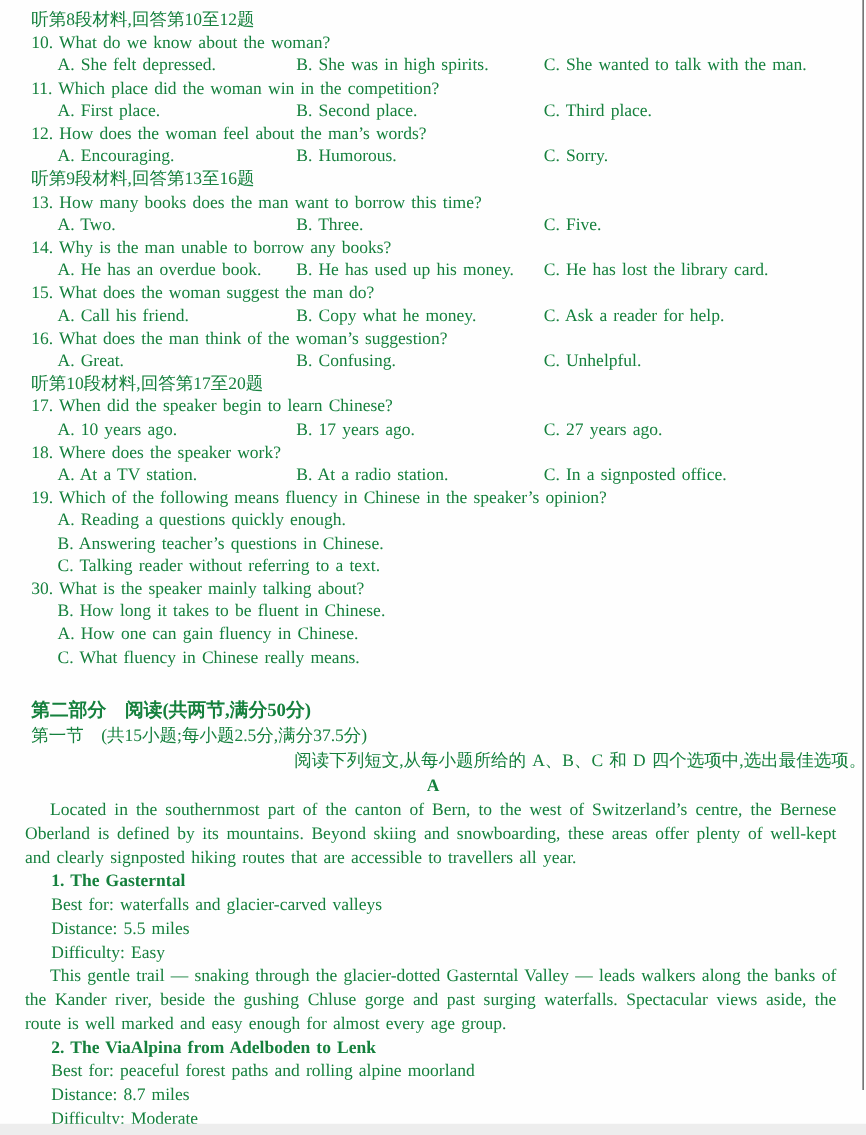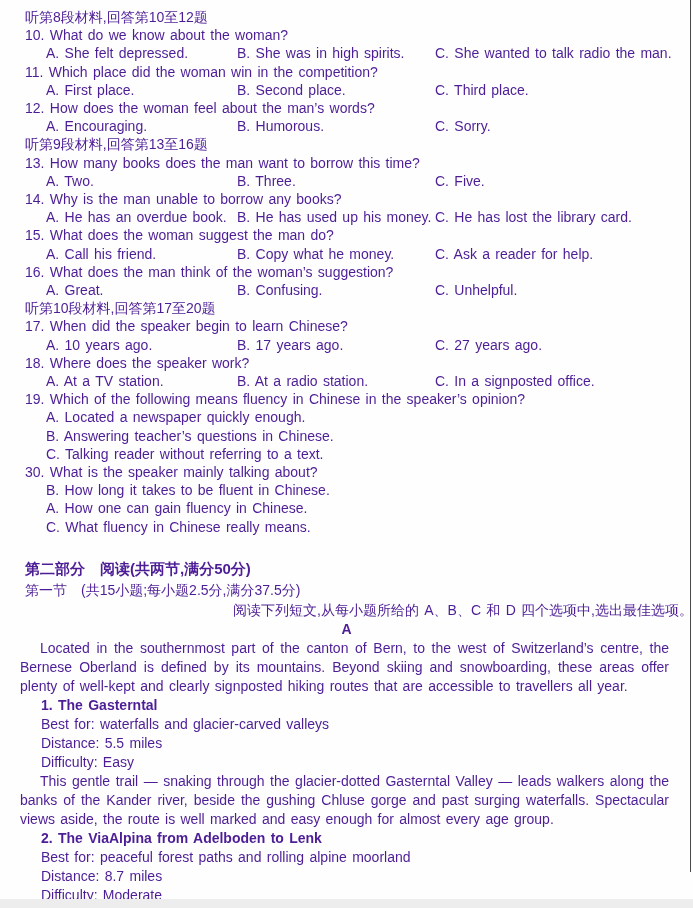--- a/index.html
+++ b/index.html
@@ -1,22 +1,22 @@
 <!DOCTYPE html>
 <html><head>
 <meta charset="utf-8">
 <style>
   html,body{margin:0;padding:0;background:#e8e8e8;}
   .page{
     position:relative;
     width:693px;height:908px;
     margin:0 auto;
     background:#fefefe;
-    color:#4c1d95;
-    font-family:Liberation Sans, sans-serif;
+    color:#15803d;
+    font-family:Liberation Serif, serif;
     overflow:hidden;
     word-spacing:0.09em;
   }
   
   .scan-line-right{position:absolute;top:0;right:2px;width:1px;height:872px;background:#4a4a4a;}
   .scan-strip-bottom{position:absolute;left:0;bottom:0;width:693px;height:9px;background:#ededed;}
 
   
   .listening{padding-top:8px;font-size:14px;line-height:18.2px;}
   .cn-header{padding-left:25px;}
@@ -43,21 +43,21 @@
 <div class="page">
 
   <div class="listening">
 
     <div class="cn-header">听第8段材料,回答第10至12题</div>
 
     <div class="q-line">10. What do we know about the woman?</div>
     <div class="opt-row">
       <span class="opt-a">A. She felt depressed.</span>
       <span class="opt-b">B. She was in high spirits.</span>
-      <span class="opt-c">C. She wanted to talk radio the man.</span>
+      <span class="opt-c">C. She wanted to talk with the man.</span>
     </div>
 
     <div class="q-line">11. Which place did the woman win in the competition?</div>
     <div class="opt-row">
       <span class="opt-a">A. First place.</span>
       <span class="opt-b">B. Second place.</span>
       <span class="opt-c">C. Third place.</span>
     </div>
 
     <div class="q-line">12. How does the woman feel about the man’s words?</div>
@@ -107,21 +107,21 @@
     </div>
 
     <div class="q-line">18. Where does the speaker work?</div>
     <div class="opt-row">
       <span class="opt-a">A. At a TV station.</span>
       <span class="opt-b">B. At a radio station.</span>
       <span class="opt-c">C. In a signposted office.</span>
     </div>
 
     <div class="q-line">19. Which of the following means fluency in Chinese in the speaker’s opinion?</div>
-    <div class="opt-stacked">A. Located a newspaper quickly enough.</div>
+    <div class="opt-stacked">A. Reading a questions quickly enough.</div>
     <div class="opt-stacked">B. Answering teacher’s questions in Chinese.</div>
     <div class="opt-stacked">C. Talking reader without referring to a text.</div>
 
     <div class="q-line">30. What is the speaker mainly talking about?</div>
     <div class="opt-stacked">B. How long it takes to be fluent in Chinese.</div>
     <div class="opt-stacked">A. How one can gain fluency in Chinese.</div>
     <div class="opt-stacked">C. What fluency in Chinese really means.</div>
   </div>
 
   <div class="reading">

